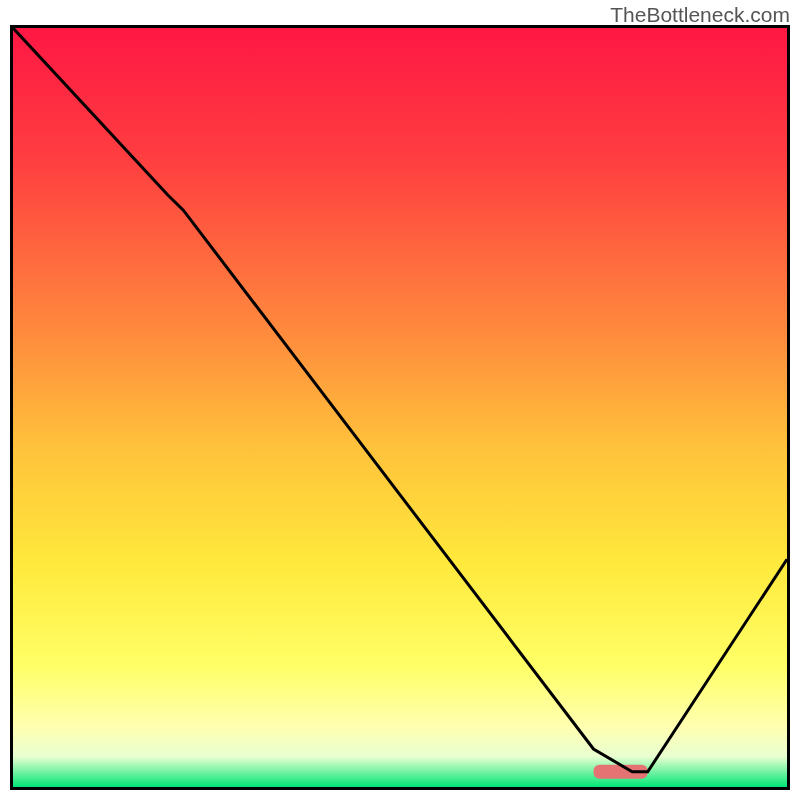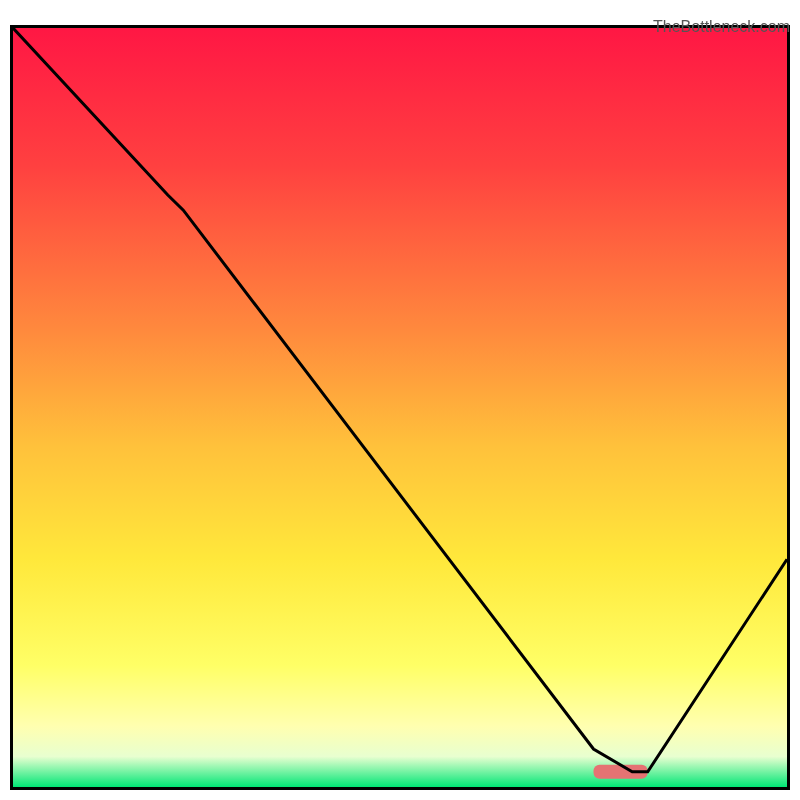--- a/index.html
+++ b/index.html
@@ -11,23 +11,23 @@
     font-family: Arial, sans-serif;
     overflow: hidden;
   }
   .container {
     position: relative;
     width: 800px;
     height: 800px;
   }
   .watermark {
     position: absolute;
-    top: 18px;
+    top: 3px;
     right: 10px;
-    font-size: 16px;
+    font-size: 21px;
     color: #555;
     font-weight: 500;
     z-index: 10;
   }
   .chart-frame {
     position: absolute;
     top: 25px;
     left: 10px;
     width: 780px;
     height: 765px;

